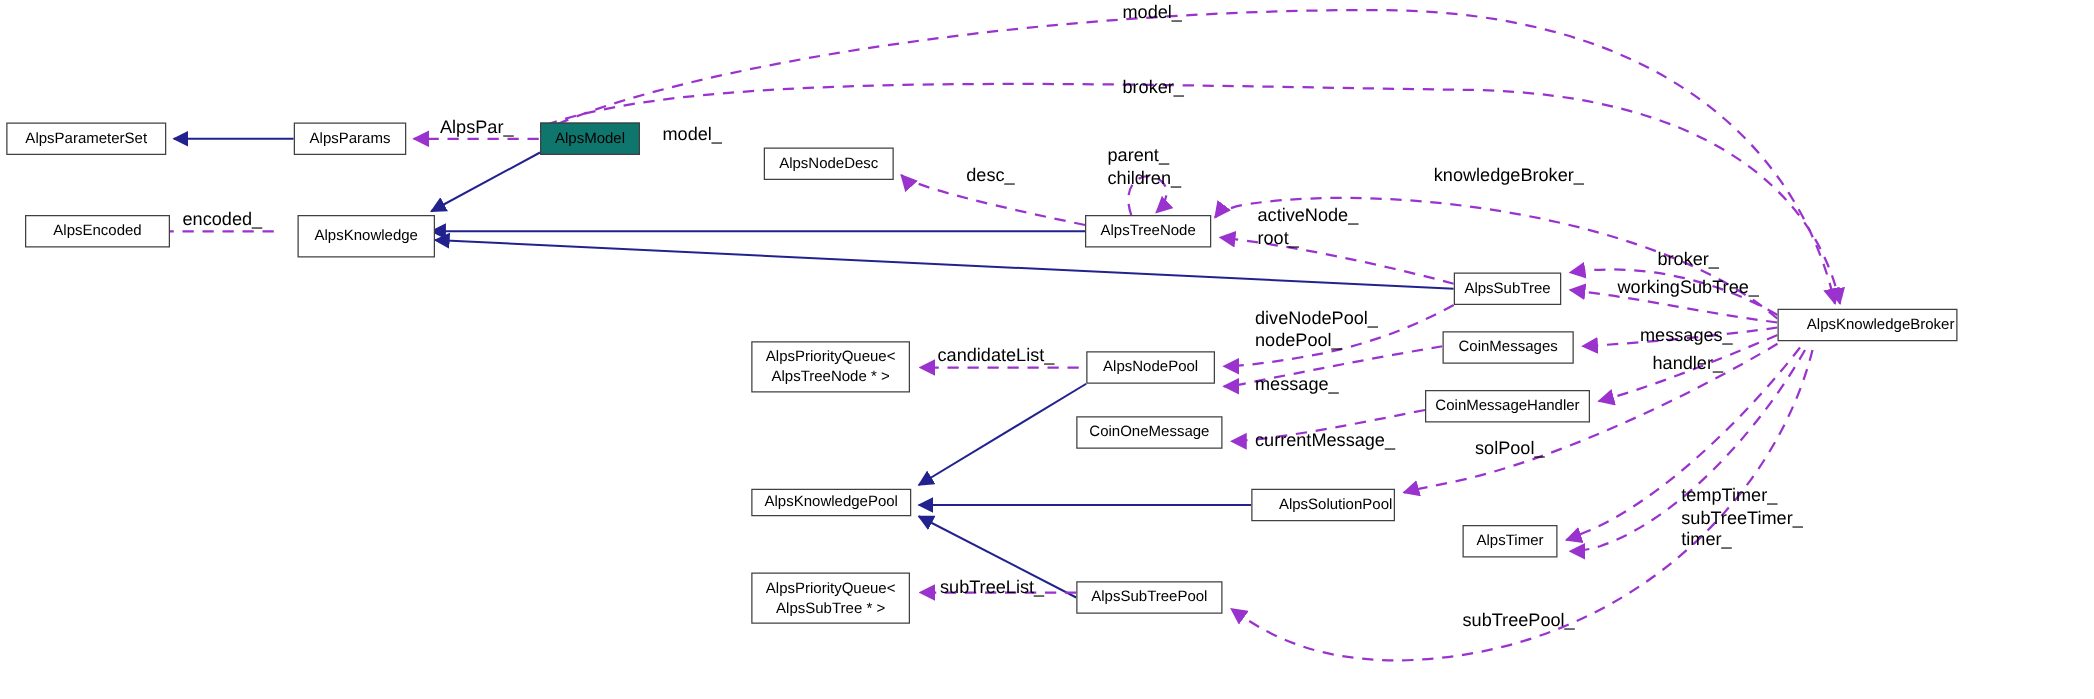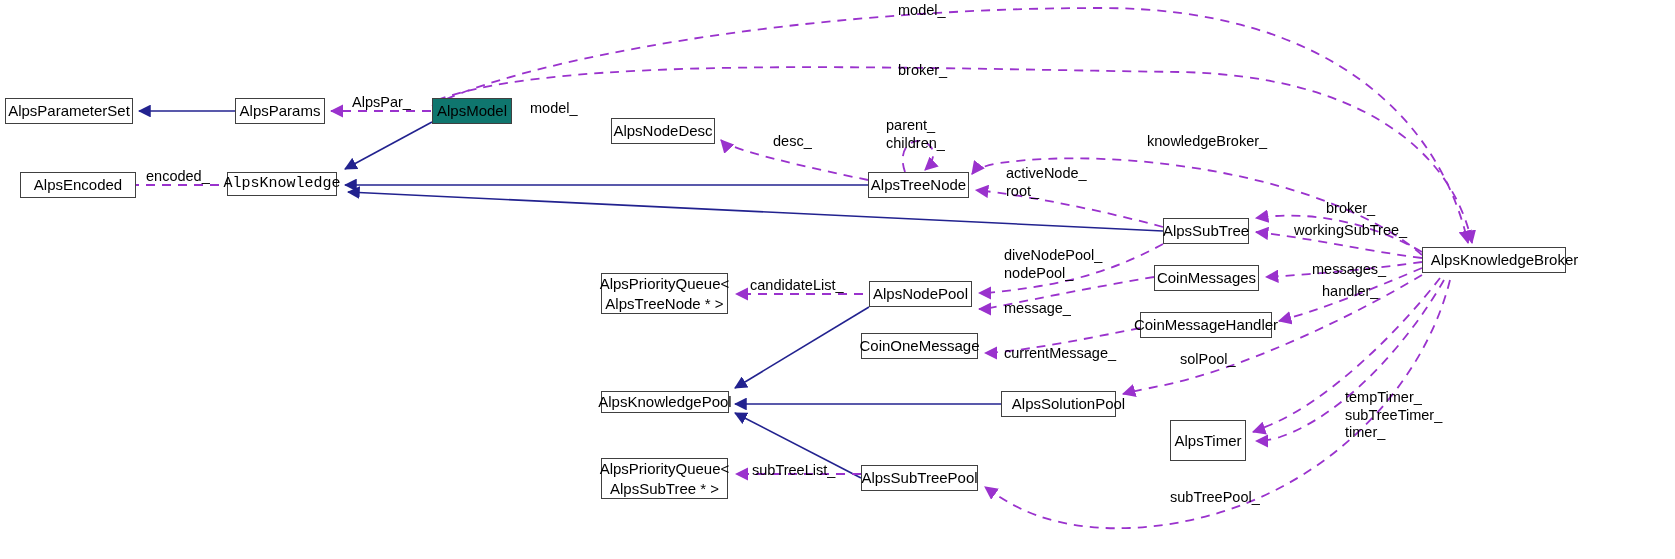--- a/index.html
+++ b/index.html
@@ -22,21 +22,21 @@
     width: 1675px;
     height: 559px;
     pointer-events: none;
   }
   .node {
     position: absolute;
     box-sizing: border-box;
     border: 1px solid #404040;
     background: #ffffff;
     color: #000000;
-    font-size: 15px;
+    font-size: 12px;
     line-height: 1.32;
     display: flex;
     align-items: center;
     justify-content: center;
     text-align: center;
     white-space: pre;
     z-index: 5;
   }
   .node.highlight {
     background: #0f766e;
@@ -98,34 +98,34 @@
       <path d="M 861 474 L 736 474" marker-end="url(#arrow-usage)"></path>
       <path d="M 1450 280 C 1420 400, 1300 520, 1130 528 C 1050 531, 1010 505, 985 487" marker-end="url(#arrow-usage)"></path>
     </g>
   </svg>
 
   <div id="nodes-layer">
       <div class="node" style="left: 5px; top: 98px; width: 128px; height: 26px;">AlpsParameterSet</div>
       <div class="node" style="left: 235px; top: 98px; width: 90px; height: 26px;">AlpsParams</div>
       <div class="node highlight" style="left: 432px; top: 98px; width: 80px; height: 26px;">AlpsModel</div>
       <div class="node" style="left: 20px; top: 172px; width: 116px; height: 26px;">AlpsEncoded</div>
-      <div class="node" style="left: 227px; top: 172px; width: 110px; height: 24px; font-family: Liberation Mono, monospace;">AlpsKnowledge</div>
+      <div class="node" style="left: 238px; top: 172px; width: 110px; height: 34px;">AlpsKnowledge</div>
       <div class="node" style="left: 611px; top: 118px; width: 104px; height: 26px;">AlpsNodeDesc</div>
       <div class="node" style="left: 868px; top: 172px; width: 101px; height: 26px;">AlpsTreeNode</div>
       <div class="node" style="left: 1163px; top: 218px; width: 86px; height: 26px;">AlpsSubTree</div>
       <div class="node" style="left: 1422px; top: 247px; width: 144px; height: 26px; padding-left: 21px;">AlpsKnowledgeBroker</div>
       <div class="node" style="left: 601px; top: 273px; width: 127px; height: 41px;">AlpsPriorityQueue&lt;
 AlpsTreeNode * &gt;</div>
       <div class="node" style="left: 869px; top: 281px; width: 103px; height: 26px;">AlpsNodePool</div>
       <div class="node" style="left: 1154px; top: 265px; width: 105px; height: 26px;">CoinMessages</div>
       <div class="node" style="left: 861px; top: 333px; width: 117px; height: 26px;">CoinOneMessage</div>
       <div class="node" style="left: 1140px; top: 312px; width: 132px; height: 26px;">CoinMessageHandler</div>
       <div class="node" style="left: 601px; top: 391px; width: 128px; height: 22px;">AlpsKnowledgePool</div>
       <div class="node" style="left: 1001px; top: 391px; width: 115px; height: 26px; padding-left: 20px;">AlpsSolutionPool</div>
-      <div class="node" style="left: 1170px; top: 420px; width: 76px; height: 41px;">AlpsTimer</div>
+      <div class="node" style="left: 1170px; top: 420px; width: 76px; height: 26px;">AlpsTimer</div>
       <div class="node" style="left: 601px; top: 458px; width: 127px; height: 41px;">AlpsPriorityQueue&lt;
 AlpsSubTree * &gt;</div>
       <div class="node" style="left: 861px; top: 465px; width: 117px; height: 26px;">AlpsSubTreePool</div>
     </div>
   <div id="labels-layer">
       <div class="edge-label" style="left: 898px; top: 2px; width: 60px;">model_</div>
       <div class="edge-label" style="left: 898px; top: 62px; width: 60px;">broker_</div>
       <div class="edge-label" style="left: 352px; top: 94px; width: 70px;">AlpsPar_</div>
       <div class="edge-label" style="left: 530px; top: 100px; width: 60px;">model_</div>
       <div class="edge-label" style="left: 146px; top: 168px; width: 76px;">encoded_</div>

